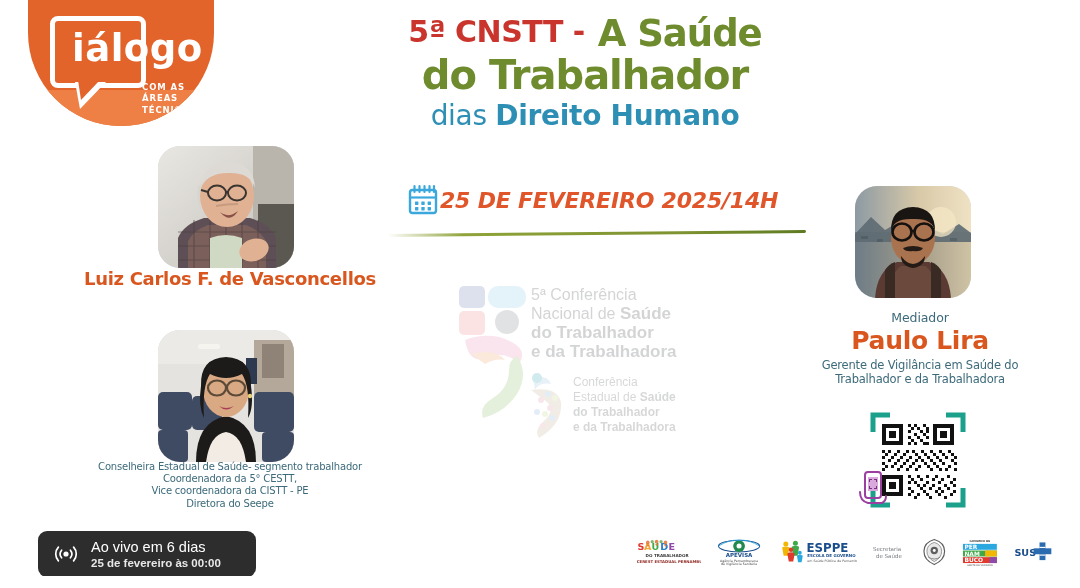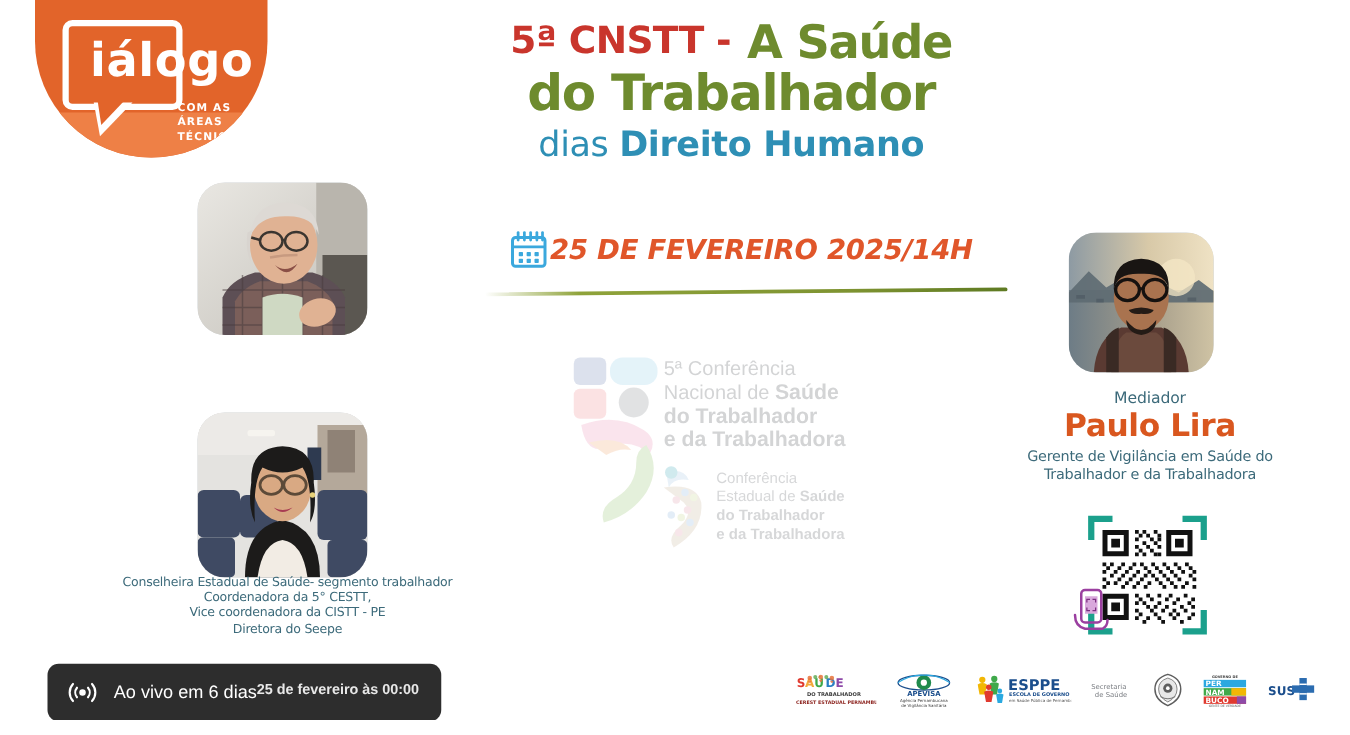--- a/index.html
+++ b/index.html
@@ -257,21 +257,21 @@
     background: #2D2D2D;
     border-radius: 9px;
     display: flex;
     align-items: center;
     gap: 13px;
     padding: 0 18px 0 16px;
     box-sizing: border-box;
     color: #ffffff;
   }
   .live-badge .bcast { width: 24px; height: 24px; flex: 0 0 24px; }
-  .live-lines { display: flex; flex-direction: row; justify-content: flex-start; }
+  .live-lines { display: flex; flex-direction: column; justify-content: flex-start; }
   .live-t1 {
     font-family: "Liberation Sans", sans-serif;
     font-size: 14.5px;
     font-weight: 400;
     line-height: 1.25;
     color: #ffffff;
     white-space: nowrap;
   }
   .live-t2 {
     font-family: "Liberation Sans", sans-serif;
@@ -363,20 +363,21 @@
       <ellipse cx="79" cy="47" rx="9" ry="7.5" fill="none" stroke="#3a3530" stroke-width="2"></ellipse>
       <line x1="68" y1="46" x2="70" y2="46" stroke="#3a3530" stroke-width="2"></line>
       <line x1="50" y1="46" x2="43" y2="44" stroke="#3a3530" stroke-width="2"></line>
       <path d="M62 66 Q70 73 80 65 Q72 78 62 66 Z" fill="#8a4f46"></path>
       <path d="M58 60 Q68 58 80 58" stroke="#c79a80" stroke-width="2" fill="none"></path>
       <ellipse cx="96" cy="104" rx="15" ry="11" fill="#e0b293" transform="rotate(-18 96 104)"></ellipse>
     </svg>
   </div>
 
   <div class="sp1-block">
+    <div class="sp-name">Luiz Carlos F. de Vasconcellos</div>
   </div>
 
   <div class="photo" style="left:158px; top:330px; width:136px; height:132px;">
     <svg viewBox="0 0 136 132" preserveAspectRatio="xMidYMid slice">
       <rect width="136" height="132" fill="#e4e3e0"></rect>
       <rect x="0" y="0" width="136" height="34" fill="#eceae7"></rect>
       <rect x="96" y="10" width="40" height="55" fill="#b4a89a"></rect>
       <rect x="104" y="14" width="22" height="34" fill="#8f8276"></rect>
       <rect x="40" y="14" width="22" height="5" rx="2" fill="#f6f4ef"></rect>
       <g fill="#3f4a63">

